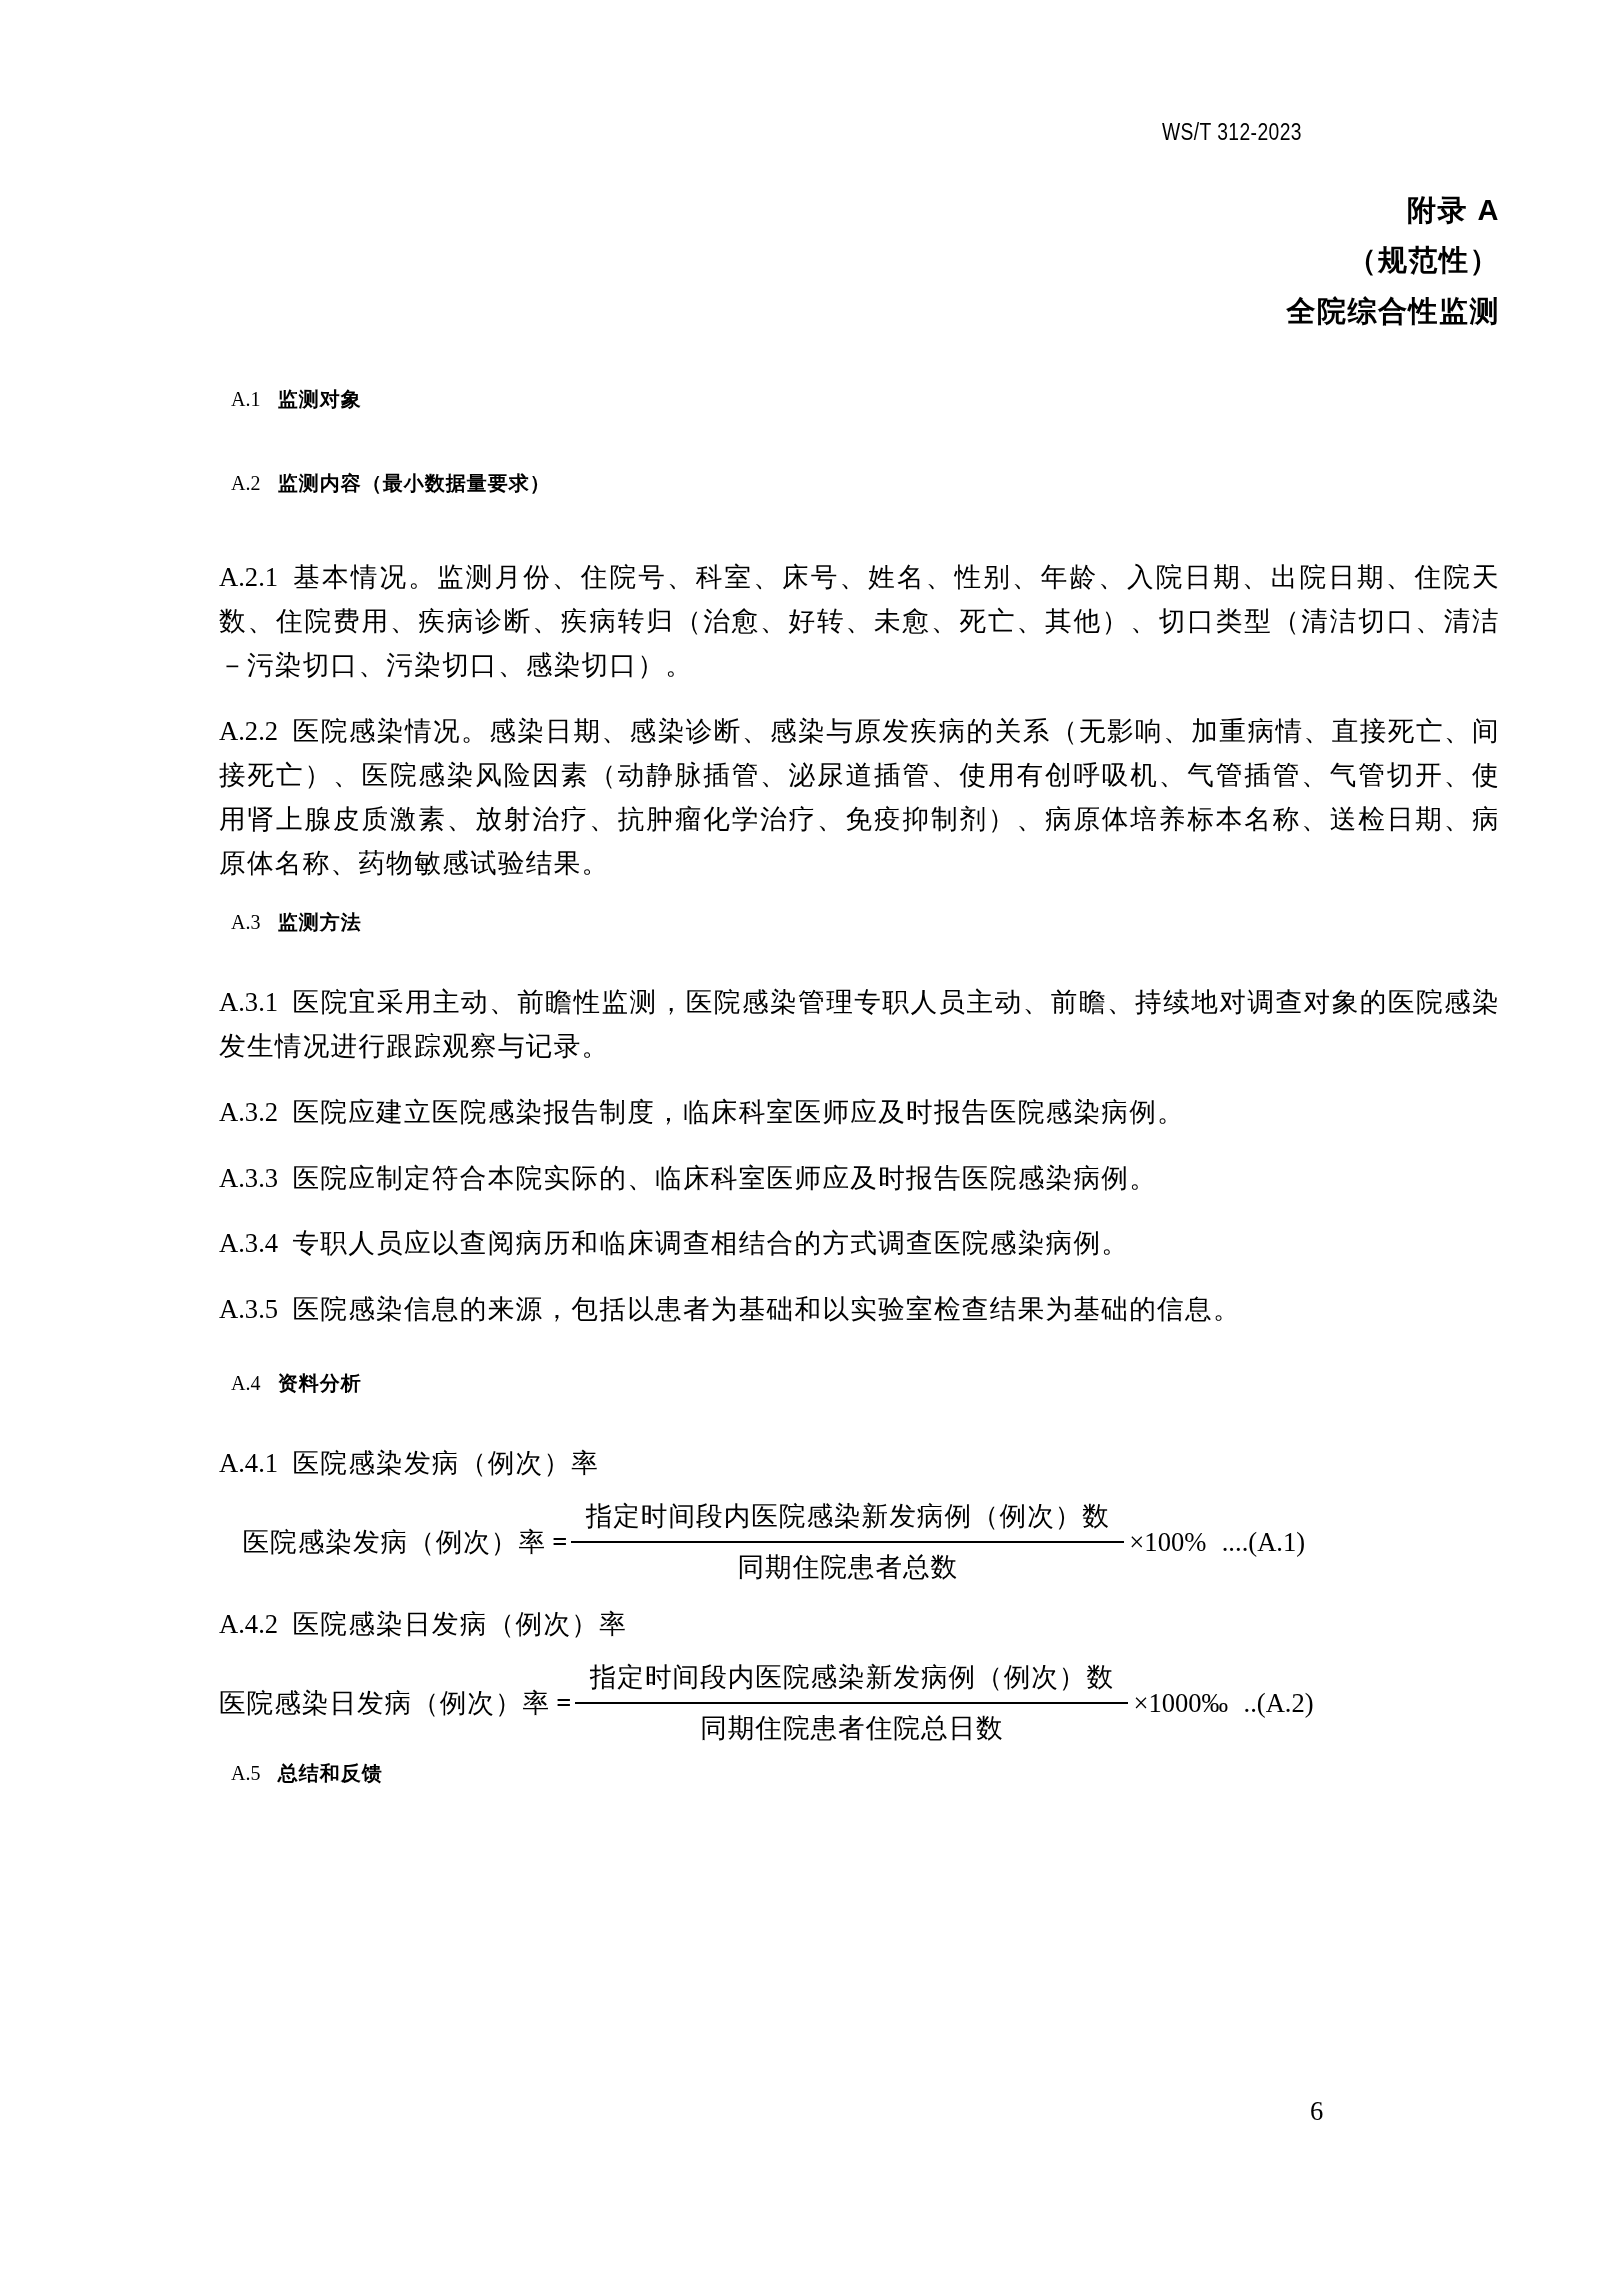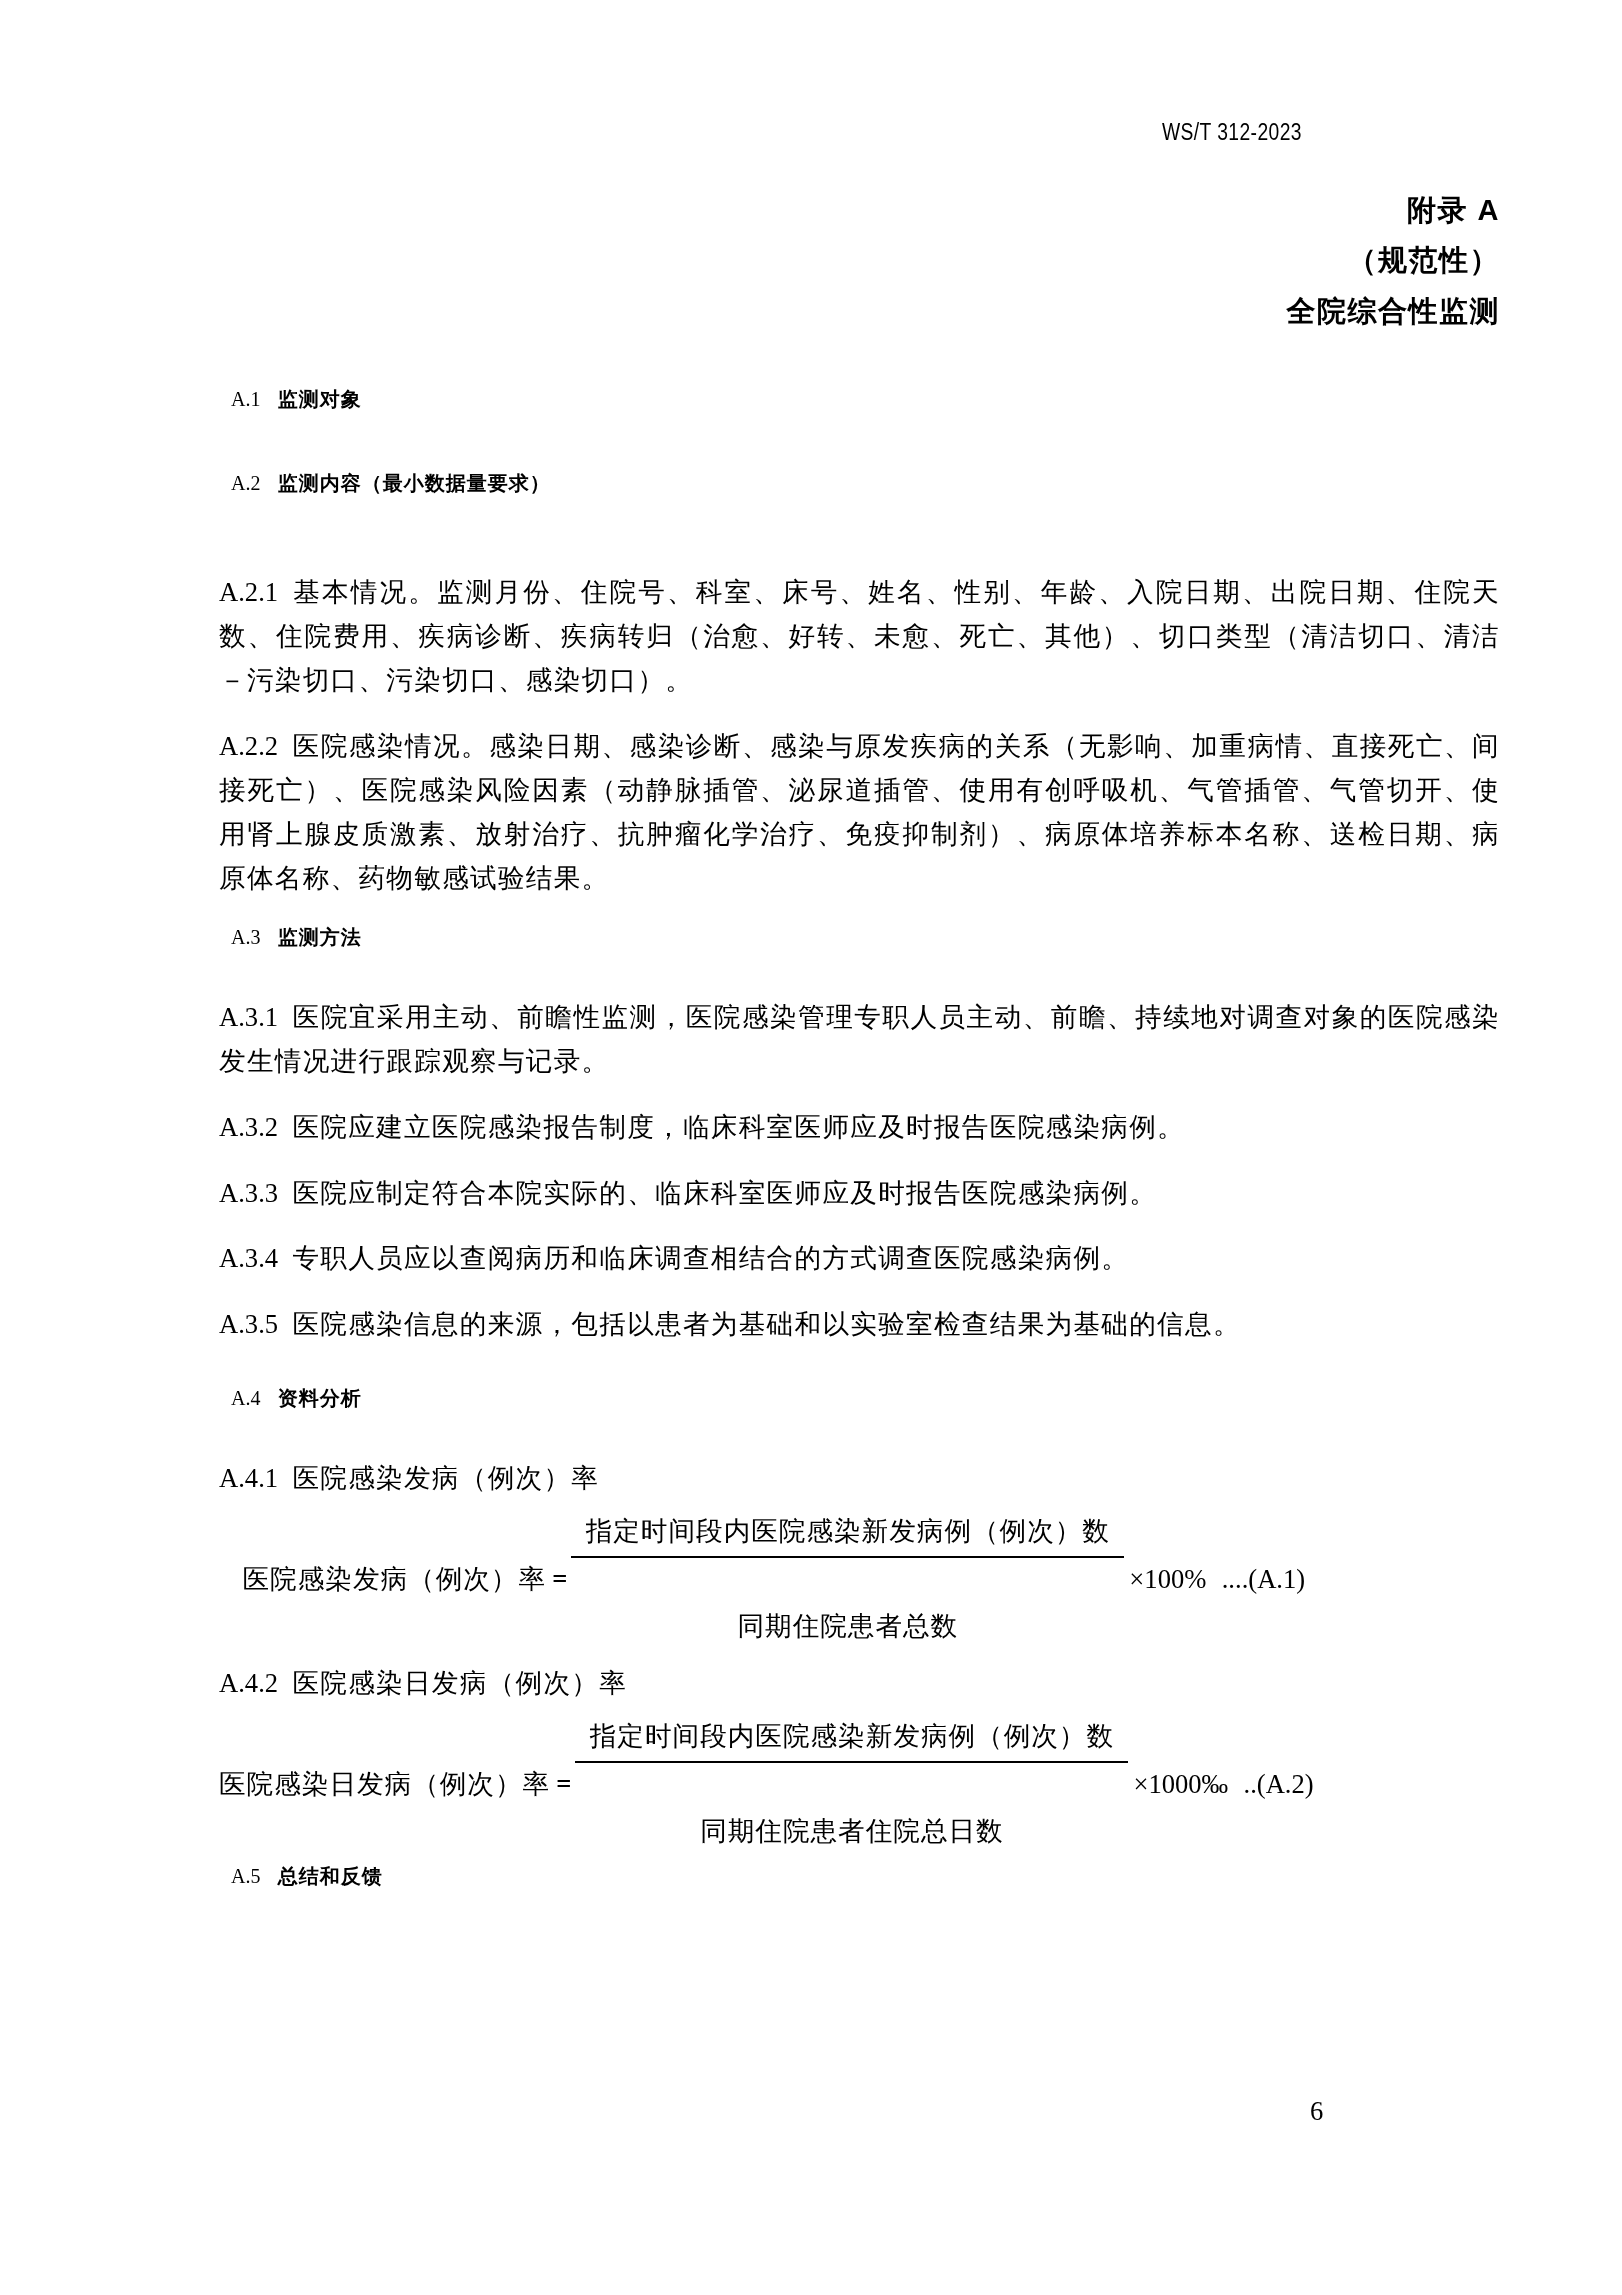--- a/index.html
+++ b/index.html
@@ -68,21 +68,21 @@
     text-align: justify;
     text-align-last: left;
   }
   .para .pnum {
     font-family: "Liberation Serif", "DejaVu Serif", serif;
     letter-spacing: 0;
     margin-right: 14.3px;
   }
   .indent2 { text-indent: 53px; }
   .p-a1  { margin-top: 49px; }
-  .p-a21 { margin-top: 70px; }
+  .p-a21 { margin-top: 55px; }
   .p-a22 { margin-top: 22.5px; }
   .p-a31 { margin-top: 41px; }
   .p-a32 { margin-top: 22.5px; }
   .p-a33 { margin-top: 21.5px; }
   .p-a34 { margin-top: 21.5px; }
   .p-a35 { margin-top: 21.5px; }
   .p-a41 { margin-top: 41px; }
   .p-a42 { margin-top: 17.4px; }
   .formula {
     display: flex;
@@ -97,21 +97,20 @@
   .f-eq {
     font-family: "Liberation Serif", "DejaVu Serif", serif;
     margin: 0 3.1px 0 6.1px;
     font-weight: 700;
   }
   .f-frac {
     display: inline-flex;
     flex-direction: column;
     align-items: center;
     text-align: left;
-    gap: 44px;
   }
   .f-num { padding: 0 14.3px 8.2px 14.3px; border-bottom: 2.6px solid #000; }
   .f-den { padding-top: 8.2px; }
   .f-mult {
     font-family: "Liberation Serif", "DejaVu Serif", serif;
     margin-left: 5.1px;
     letter-spacing: 0;
   }
   .f-ref {
     font-family: "Liberation Serif", "DejaVu Serif", serif;

